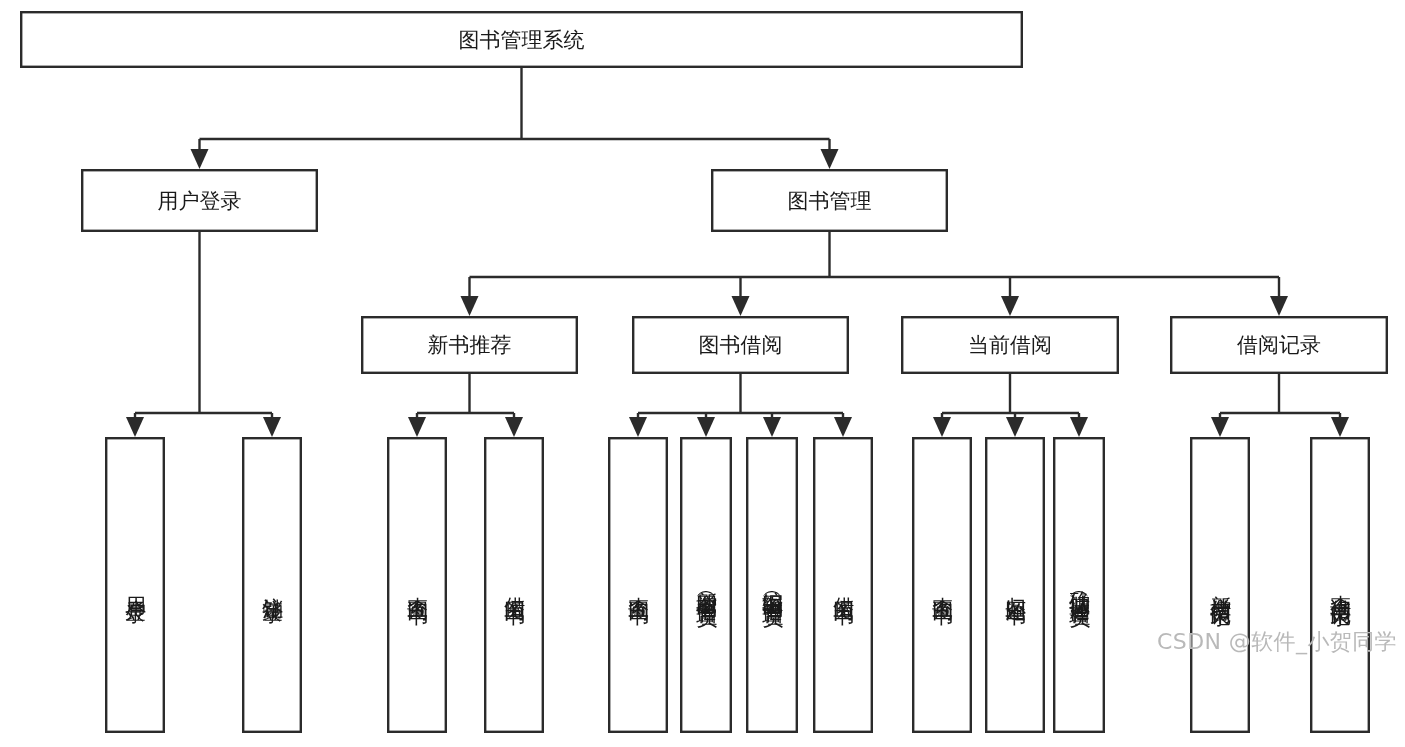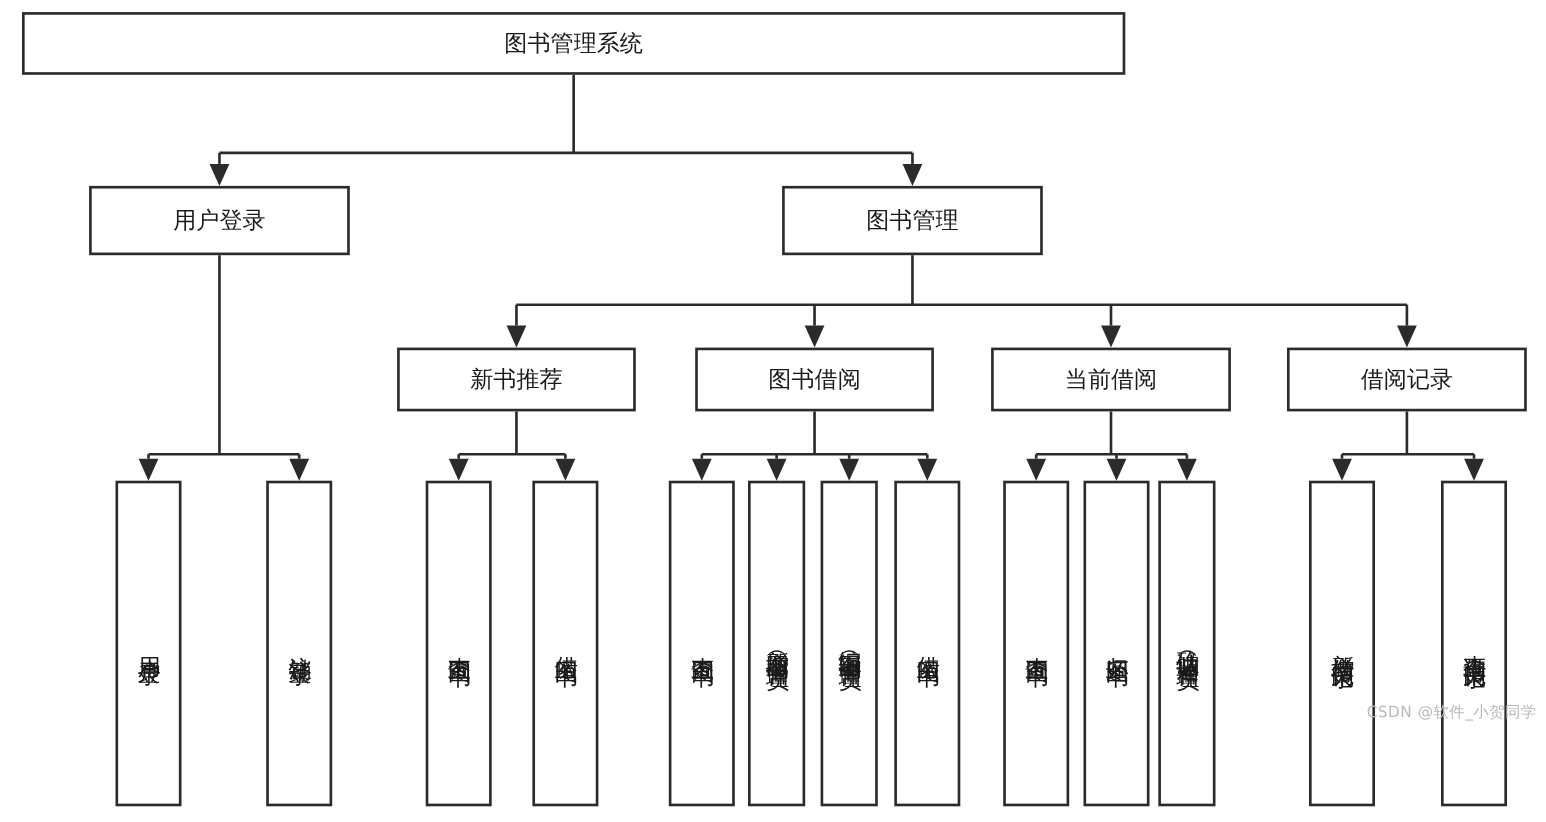--- a/index.html
+++ b/index.html
@@ -65,21 +65,21 @@
     color: #1a1a1a;
     letter-spacing: 2.5px;
     white-space: nowrap;
     text-align: center;
   }
   .watermark {
     position: absolute;
     right: 8px;
     bottom: 6px;
     font-family: "DejaVu Sans", "Liberation Sans", sans-serif;
-    font-size: 14px;
+    font-size: 22px;
     color: #b9b9b9;
     white-space: nowrap;
     letter-spacing: 0.4px;
   }
 </style>
 </head>
 <body>
 
 <div id="diagram-root">
 

